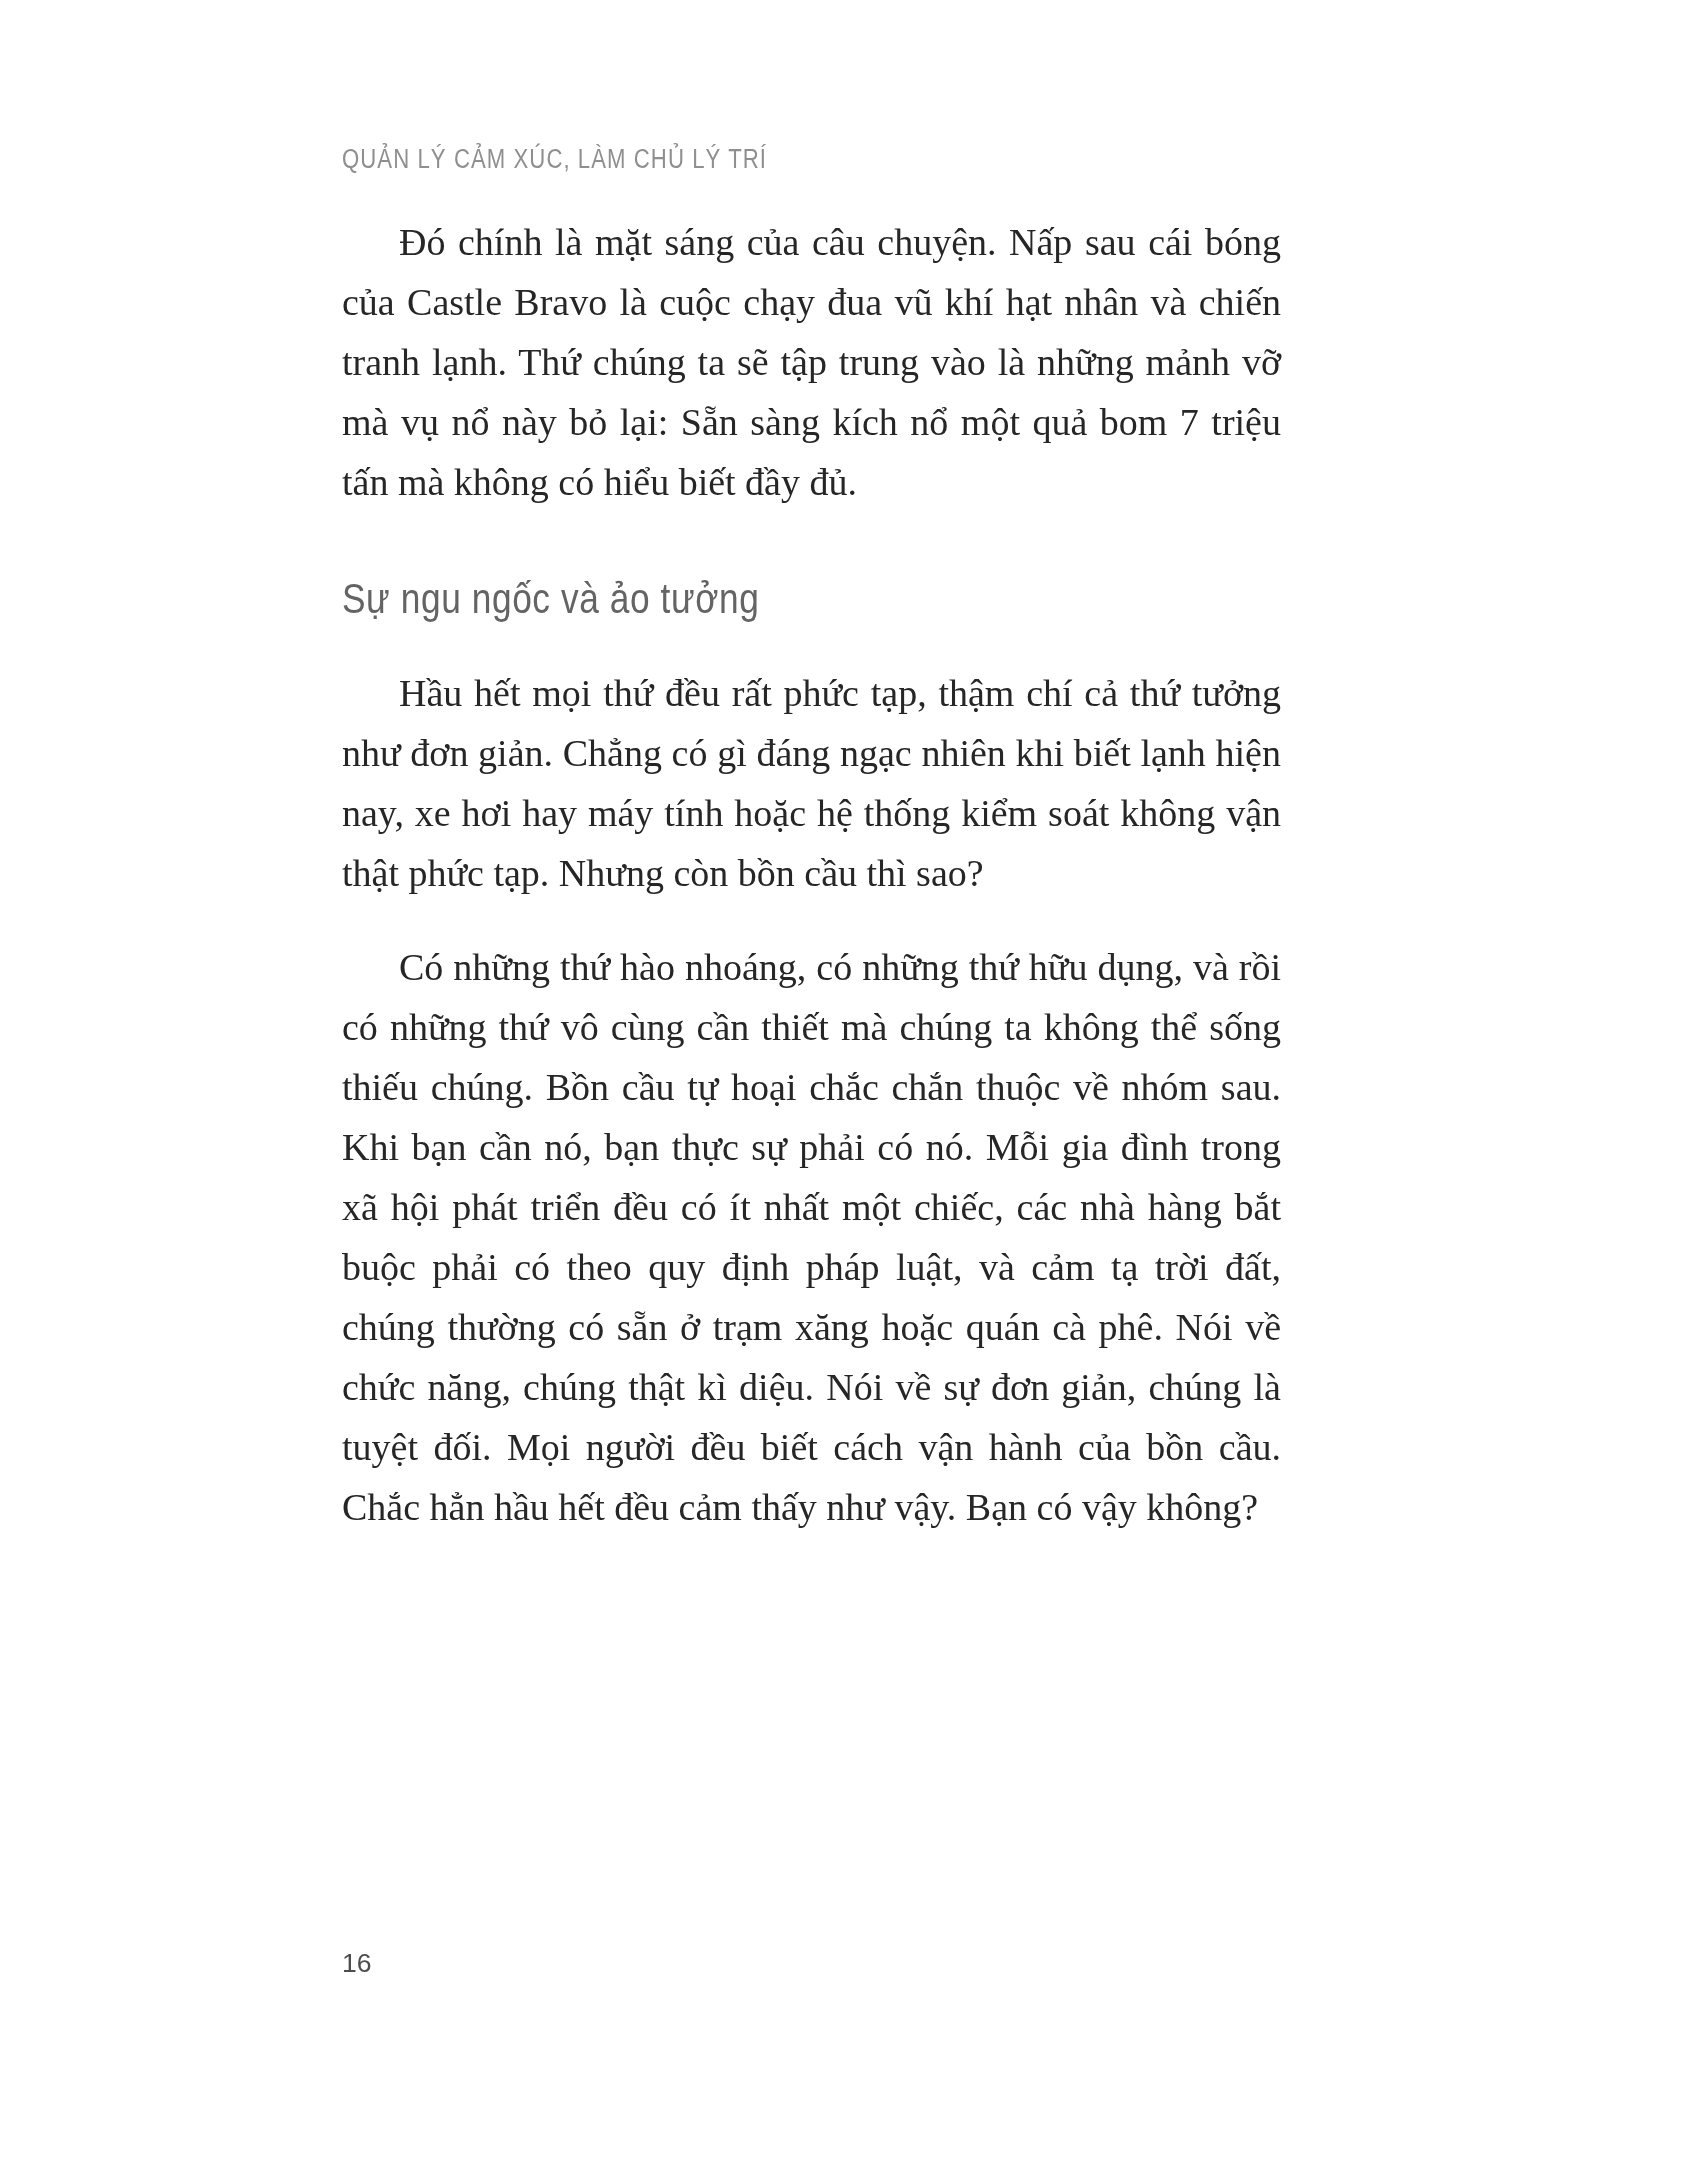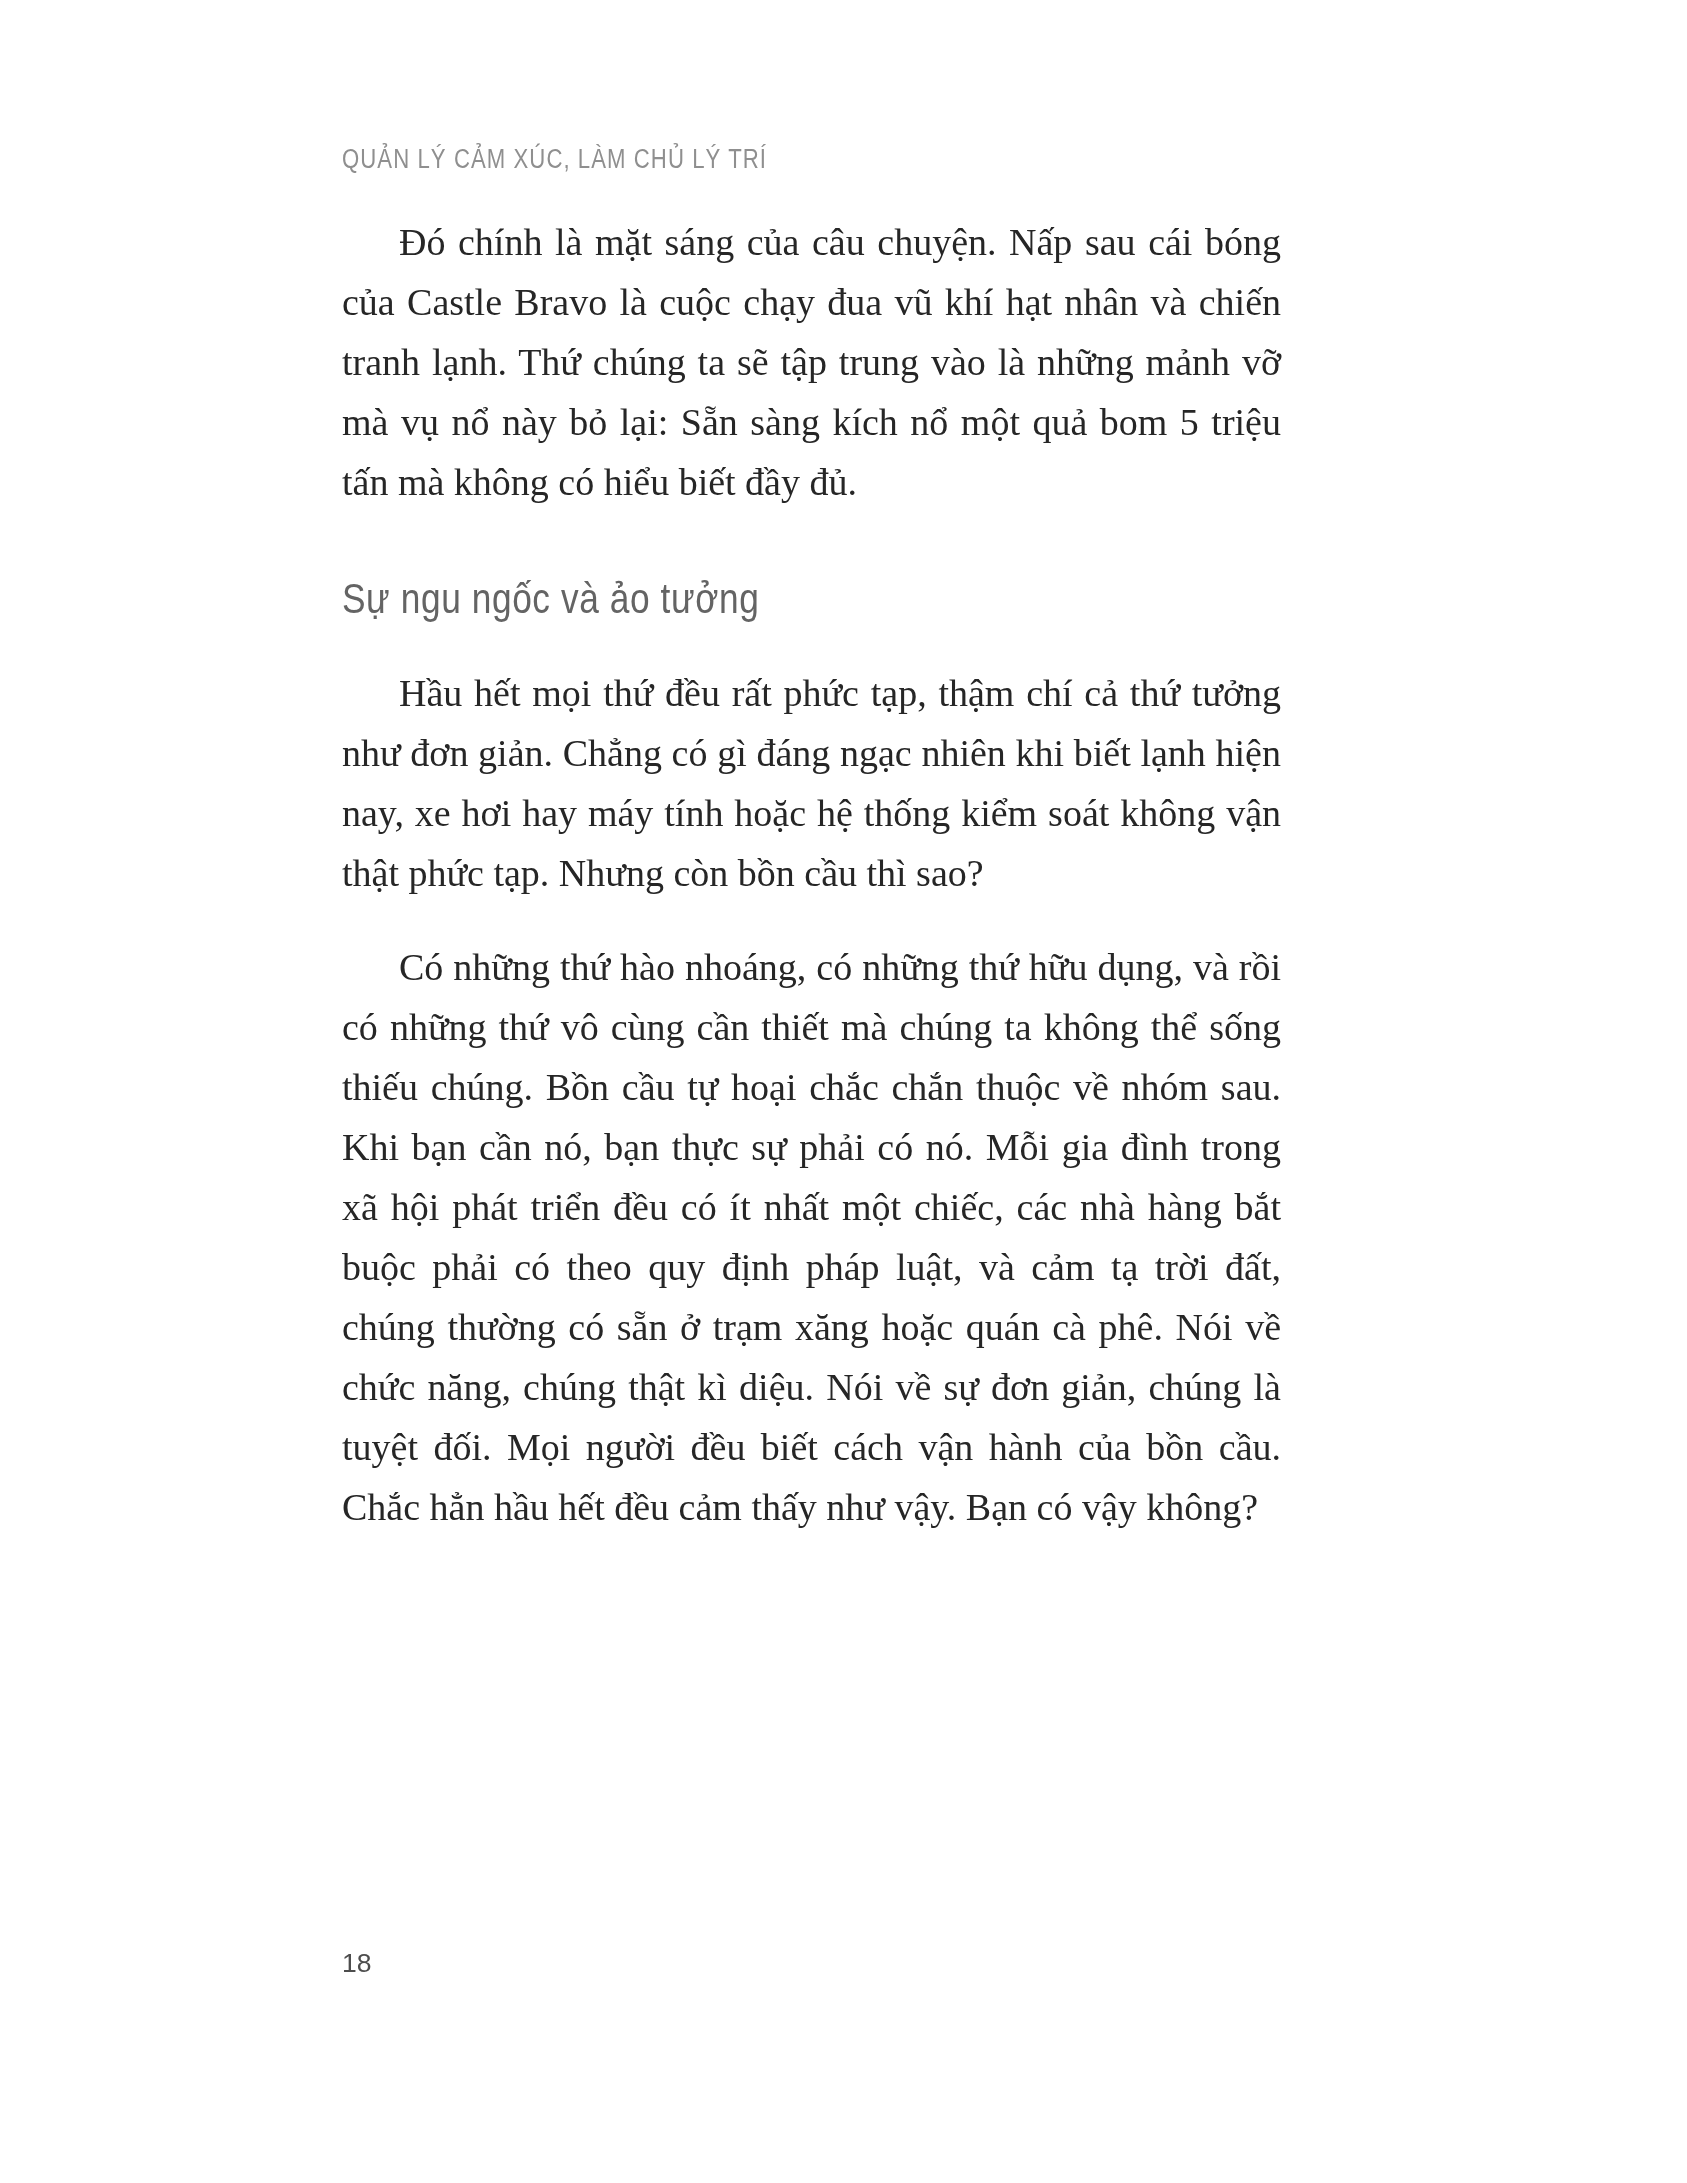--- a/index.html
+++ b/index.html
@@ -67,26 +67,26 @@
 </style>
 </head>
 <body>
 
 <div class="page">
 
   <div class="running-header">QUẢN LÝ CẢM XÚC, LÀM CHỦ LÝ TRÍ</div>
 
   <div class="content">
 
-    <p class="body-para">Đó chính là mặt sáng của câu chuyện. Nấp sau cái bóng của Castle Bravo là cuộc chạy đua vũ khí hạt nhân và chiến tranh lạnh. Thứ chúng ta sẽ tập trung vào là những mảnh vỡ mà vụ nổ này bỏ lại: Sẵn sàng kích nổ một quả bom 5 triệu tấn mà không có hiểu biết đầy đủ.</p>
+    <p class="body-para">Đó chính là mặt sáng của câu chuyện. Nấp sau cái bóng của Castle Bravo là cuộc chạy đua vũ khí hạt nhân và chiến tranh lạnh. Thứ chúng ta sẽ tập trung vào là những mảnh vỡ mà vụ nổ này bỏ lại: Sẵn sàng kích nổ một quả bom 7 triệu tấn mà không có hiểu biết đầy đủ.</p>
 
     <h2 class="section-heading">Sự ngu ngốc và ảo tưởng</h2>
 
     <p class="body-para">Hầu hết mọi thứ đều rất phức tạp, thậm chí cả thứ tưởng như đơn giản. Chẳng có gì đáng ngạc nhiên khi biết lạnh hiện nay, xe hơi hay máy tính hoặc hệ thống kiểm soát không vận thật phức tạp. Nhưng còn bồn cầu thì sao?</p>
 
     <p class="body-para">Có những thứ hào nhoáng, có những thứ hữu dụng, và rồi có những thứ vô cùng cần thiết mà chúng ta không thể sống thiếu chúng. Bồn cầu tự hoại chắc chắn thuộc về nhóm sau. Khi bạn cần nó, bạn thực sự phải có nó. Mỗi gia đình trong xã hội phát triển đều có ít nhất một chiếc, các nhà hàng bắt buộc phải có theo quy định pháp luật, và cảm tạ trời đất, chúng thường có sẵn ở trạm xăng hoặc quán cà phê. Nói về chức năng, chúng thật kì diệu. Nói về sự đơn giản, chúng là tuyệt đối. Mọi người đều biết cách vận hành của bồn cầu. Chắc hẳn hầu hết đều cảm thấy như vậy. Bạn có vậy không?</p>
 
   </div>
 
-  <div class="page-number">18</div>
+  <div class="page-number">16</div>
 
 </div>
 
 
 </body></html>

